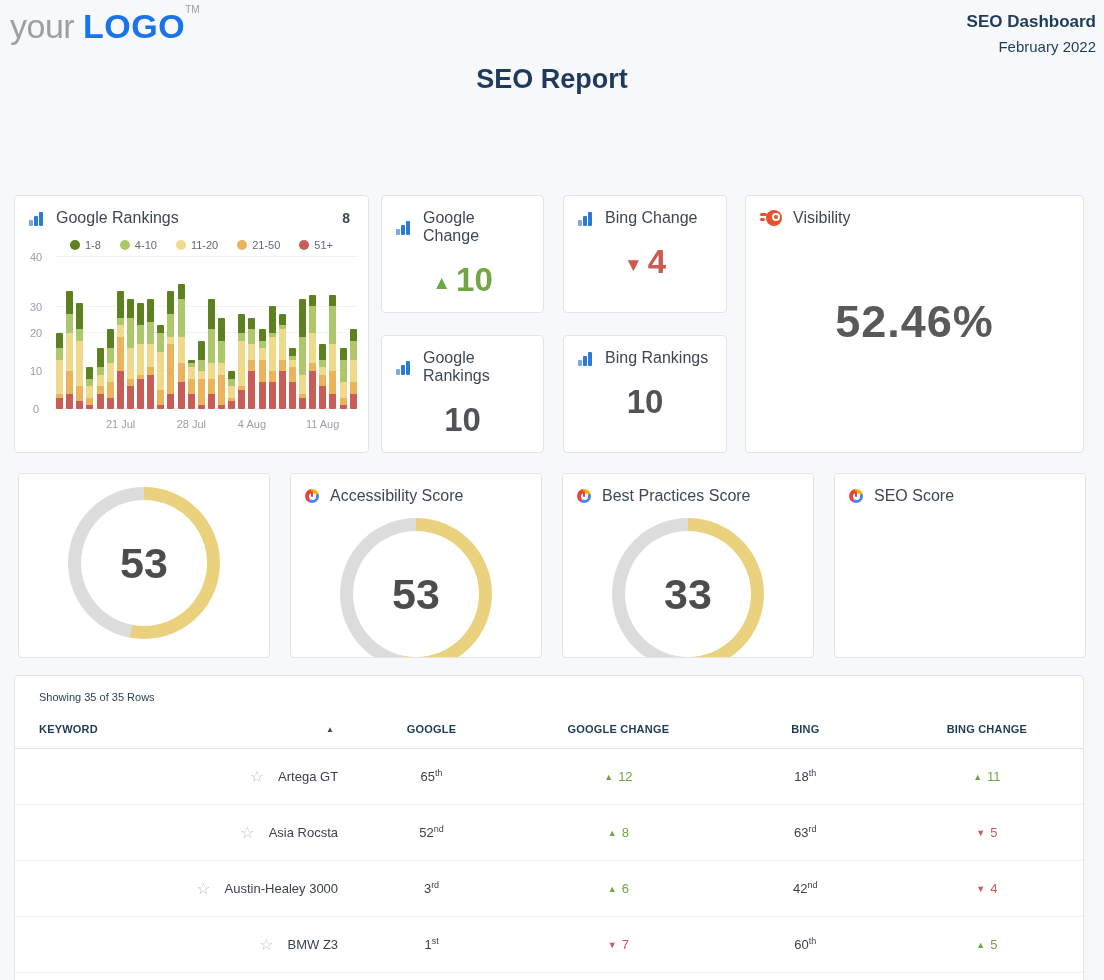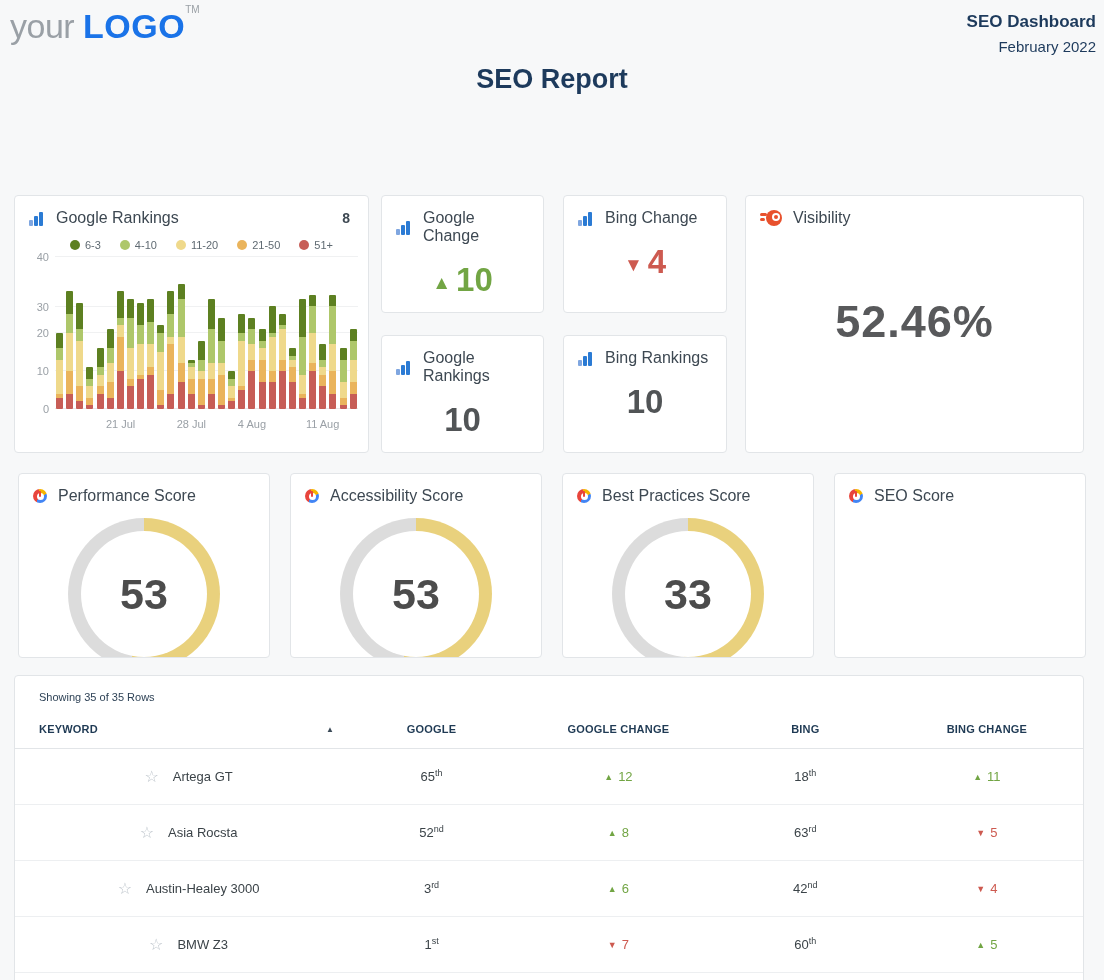--- a/index.html
+++ b/index.html
@@ -42,21 +42,21 @@
   .vis-value-area { display:flex; justify-content:center; align-items:center; height:190px; }
   .vis-value { font-size:45px; font-weight:700; color:#58595b; letter-spacing:1px; }
 
   
   .legend { display:flex; justify-content:center; gap:19px; margin:12px 6px 4px 26px; }
   .legend-item { display:flex; align-items:center; gap:5px; font-size:11px; color:#5f6a72; }
   .legend-dot { width:10px; height:10px; border-radius:50%; }
   .chart-plot { position:relative; height:152px; margin:6px 10px 0 40px; }
   .gridline { position:absolute; left:0; right:0; border-top:1px solid #f0f1f2; }
   .gridline.zero { border-top-color:#e7e9ea; }
-  .ytick { position:absolute; left:-32px; width:26px; text-align:right; font-size:11px; color:#9aa0a6; transform:translateY(-50%); }
+  .ytick { position:absolute; left:-32px; width:26px; text-align:center; font-size:11px; color:#9aa0a6; transform:translateY(-50%); }
   .bars { position:absolute; inset:0; display:flex; justify-content:space-between; align-items:flex-end; padding:0 1px; }
   .bar { width:7px; display:flex; flex-direction:column-reverse; border-radius:1px; overflow:hidden; }
   .xlabels { position:relative; height:20px; margin:4px 10px 0 40px; }
   .xlabels span { position:absolute; top:5px; transform:translateX(-50%); font-size:11px; color:#9aa0a6; white-space:nowrap; }
 
   
   .gauges-row { display:flex; gap:20px; margin:20px 17px 0 18px; }
   .gauge-card { width:252px; height:185px; overflow:hidden; }
   .gauge-wrap { display:flex; justify-content:center; margin-top:13px; }
   .ring { width:152px; height:152px; border-radius:50%; position:relative; }
@@ -86,21 +86,21 @@
   
   .table-card { margin:17px 20px 0 14px; }
   .table-summary { font-size:11px; color:#2e4256; padding:15px 24px 10px; }
   table { width:100%; border-collapse:collapse; table-layout:fixed; }
   th { font-size:11px; font-weight:700; color:#1f3a54; padding:10px 8px 13px; text-align:center; letter-spacing:0.2px; }
   th.col-keyword { text-align:left; padding-left:24px; width:31%; }
   th.col-google { width:16%; } th.col-gchange { width:19%; } th.col-bing { width:16%; } th.col-bchange { width:18%; }
   .sort-arrow { float:right; font-size:8px; color:#3b4a58; margin-right:4px; position:relative; top:2px; }
   td { border-top:1px solid #edeff1; padding:18px 8px; font-size:13px; color:#3b4348; text-align:center; }
   tbody tr:first-child td { border-top:1px solid #e2e5e8; }
-  td.cell-keyword { text-align:center; padding-left:24px; }
+  td.cell-keyword { text-align:right; padding-left:24px; }
   .star { color:#bdc4cb; font-size:16px; margin-right:14px; vertical-align:-1px; cursor:pointer; }
   sup { font-size:9px; }
   td .arrow::before { font-size:9px; margin-right:2px; position:relative; top:-1px; }
 </style>
 </head>
 <body>
 
 <header class="top-header">
   <div class="logo">
     <span class="your">your</span><span> </span><span class="word">LOGO</span><span class="tm">TM</span>
@@ -120,21 +120,21 @@
           <i></i>
           <i></i>
           <i></i>
         </span>
       <span class="card-title">Google Rankings</span>
       <span class="card-head-value">8</span>
     </div>
     <div class="legend">
         <span class="legend-item">
           <span class="legend-dot" style="background: rgb(93, 128, 33);"></span>
-          <span>6-3</span>
+          <span>1-8</span>
         </span>
         <span class="legend-item">
           <span class="legend-dot" style="background: rgb(174, 199, 106);"></span>
           <span>4-10</span>
         </span>
         <span class="legend-item">
           <span class="legend-dot" style="background: rgb(239, 217, 139);"></span>
           <span>11-20</span>
         </span>
         <span class="legend-item">
@@ -456,24 +456,20 @@
       <span class="card-title">Visibility</span>
     </div>
     <div class="vis-value-area">
         <span class="vis-value">52.46%</span>
       </div>
   </div>
 </section>
 
 <section class="gauges-row">
   <div class="card gauge-card">
-    <div class="card-head">
-      <span class="icon psi-icon"></span>
-      <span class="card-title">Performance Score</span>
-    </div>
     <div class="gauge-wrap">
         <div class="ring" style="background: conic-gradient(rgb(233, 209, 125) 0deg, rgb(233, 209, 125) 53%, rgb(220, 220, 220) 53%, rgb(220, 220, 220) 100%);">
           <span class="gauge-value">53</span>
         </div>
       </div>
   </div>
   <div class="card gauge-card">
     <div class="card-head">
       <span class="icon psi-icon"></span>
       <span class="card-title">Accessibility Score</span>

